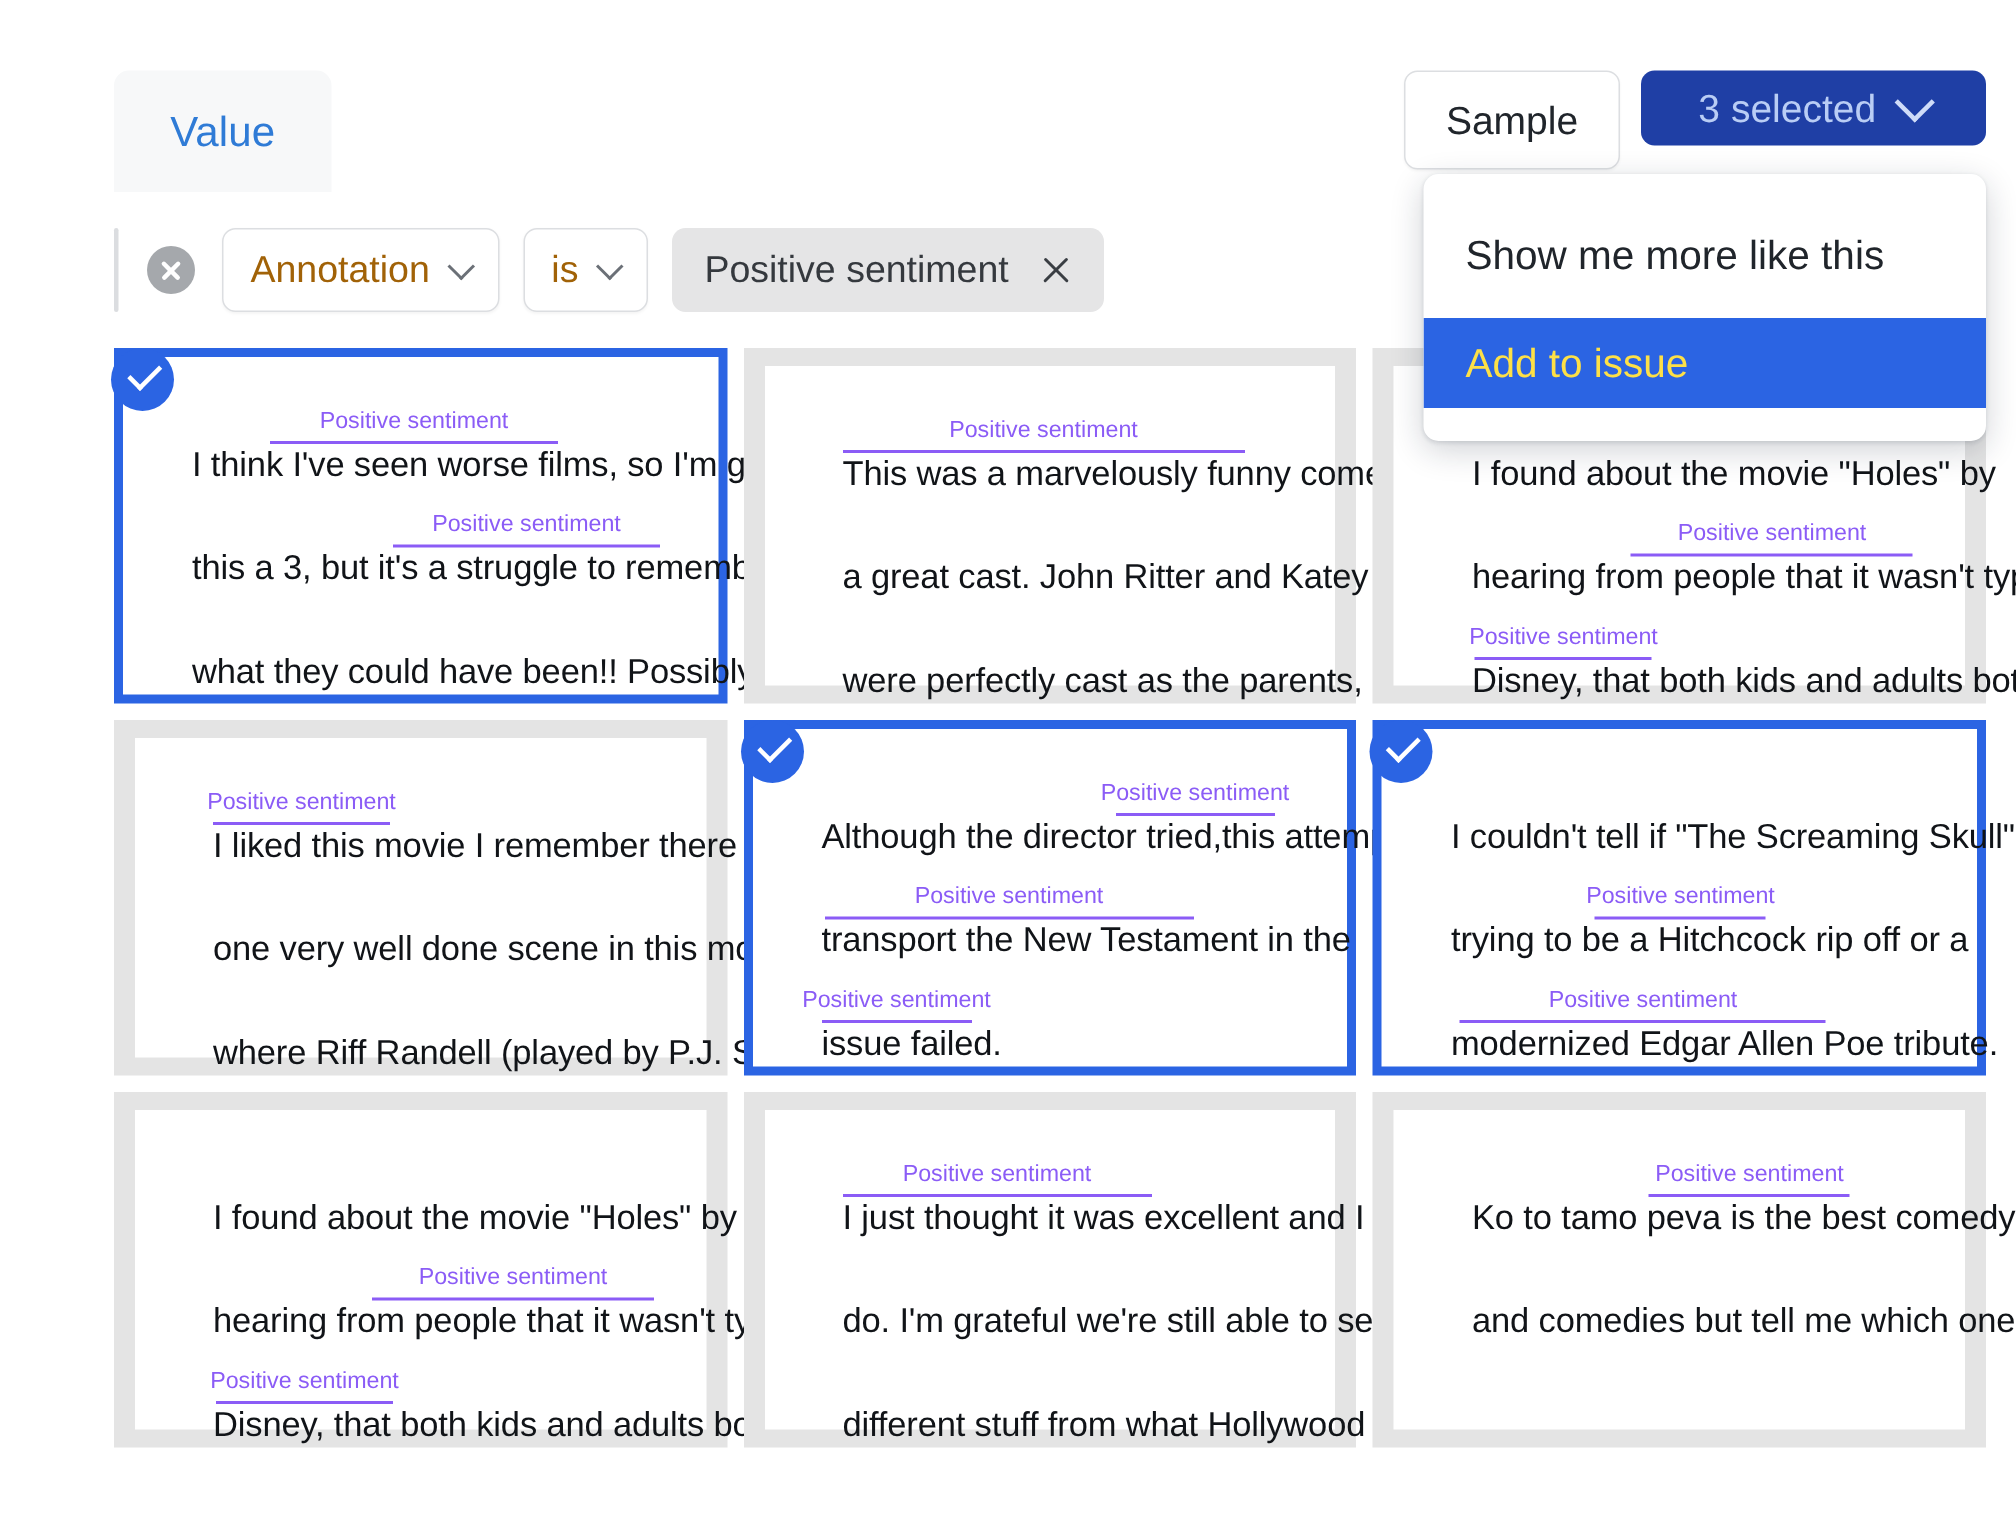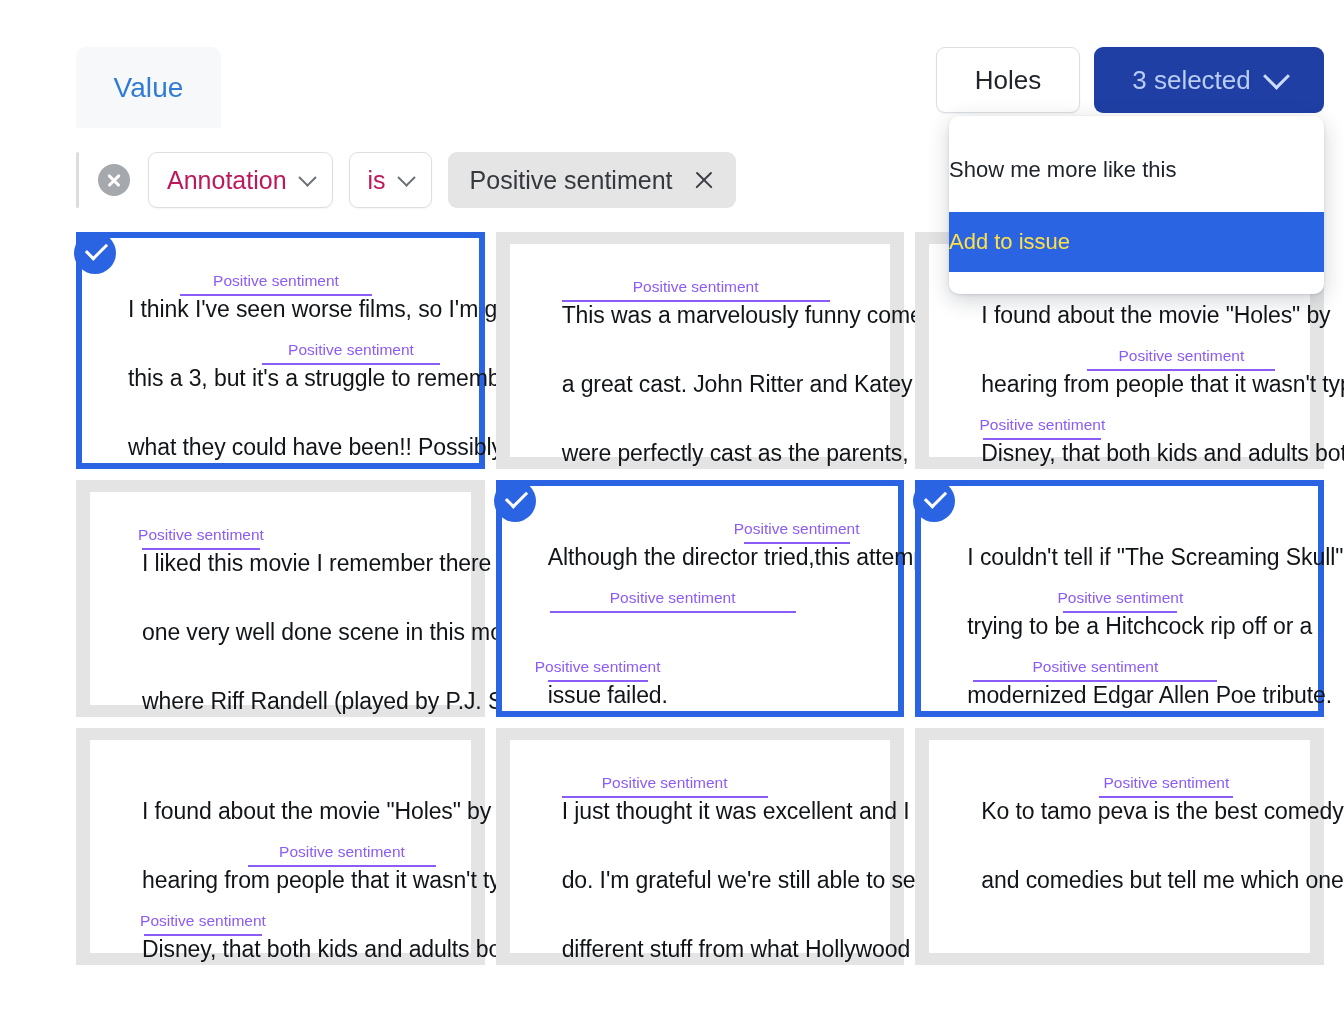--- a/index.html
+++ b/index.html
@@ -57,21 +57,21 @@
     align-items: center;
     justify-content: center;
     font-size: 26px;
     color: #20252b;
     box-shadow: 0 1px 2px rgba(0,0,0,.05);
   }
 
   .selected-btn {
     position: absolute;
     right: 48px; top: 47px;
-    width: 230px; height: 66px;
+    width: 230px; height: 50px;
     background: #1f3fa5;
     border-radius: 9px;
     display: flex;
     align-items: center;
     justify-content: center;
     gap: 16px;
     color: #b9cdf5;
     font-size: 26px;
   }
   .selected-btn .chev {
@@ -91,21 +91,22 @@
     border-radius: 10px;
     box-shadow: 0 6px 22px rgba(20,30,50,.20), 0 1px 3px rgba(20,30,50,.12);
     overflow: hidden;
     padding: 24px 0 22px 0;
     z-index: 40;
   }
   .menu-item {
     height: 60px;
     display: flex;
     align-items: center;
-    font-size: 22px;
+    padding-left: 28px;
+    font-size: 27px;
     color: #20252b;
     white-space: nowrap;
   }
   .menu-item + .menu-item { margin-top: 12px; }
   .menu-item.active {
     background: #2b64e3;
     color: #fde047;
   }
 
   
@@ -145,21 +146,21 @@
   .select-box {
     height: 56px;
     background: #ffffff;
     border: 1.5px solid #dcdee1;
     border-radius: 9px;
     display: flex;
     align-items: center;
     gap: 14px;
     padding: 0 18px;
     font-size: 25px;
-    color: #be185d;
+    color: #a16207;
     margin-right: 16px;
     box-shadow: 0 1px 2px rgba(0,0,0,.045);
   }
   .select-box .chev-s {
     display: inline-block;
     width: 13px; height: 13px;
     border-right: 2.6px solid #6b7077;
     border-bottom: 2.6px solid #6b7077;
     transform: rotate(45deg) translate(-2px,-2px);
   }
@@ -272,21 +273,21 @@
 
 <div id="app">
 
   <div class="topbar">
 
     <div class="value-tab">
       <span class="value-tab-label">Value</span>
     </div>
 
     <div class="sample-btn">
-      <span>Holes</span>
+      <span>Sample</span>
     </div>
 
     <div class="selected-btn">
       <span>3 selected</span>
       <span class="chev"></span>
     </div>
   </div>
 
   <div class="menu">
     <div class="menu-item">
@@ -396,20 +397,21 @@
           <div class="line">
             <div class="ann" style="left: 196px; width: 106px;">
               <span class="ann-label">Positive sentiment</span>
             </div>
             <div class="line-text">Although the director tried,this attempt to</div>
           </div>
           <div class="line">
             <div class="ann" style="left: 2px; width: 246px;">
               <span class="ann-label">Positive sentiment</span>
             </div>
+            <div class="line-text">transport the New Testament in the</div>
           </div>
           <div class="line">
             <div class="ann" style="left: 0px; width: 100px;">
               <span class="ann-label">Positive sentiment</span>
             </div>
             <div class="line-text">issue failed.</div>
           </div>
         </div>
       </div>
       <div class="card selected">

